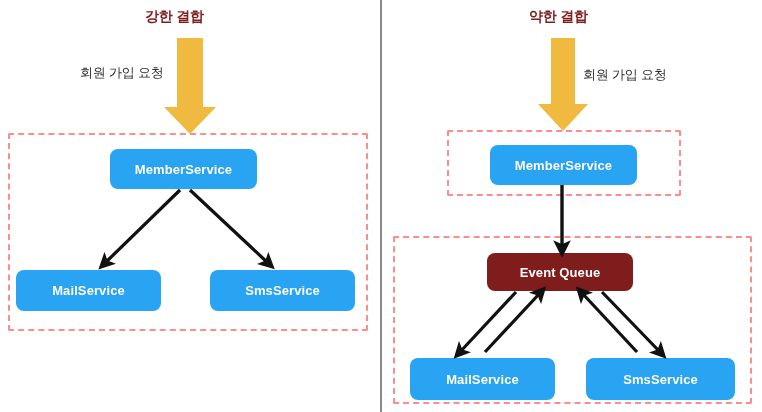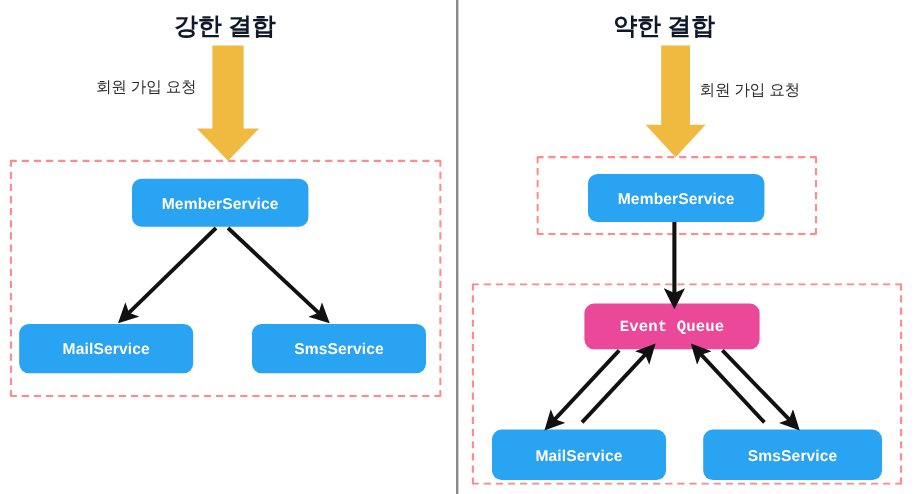--- a/index.html
+++ b/index.html
@@ -28,23 +28,23 @@
   .panel-divider {
     position: absolute;
     left: 380px;
     top: 0;
     width: 2px;
     height: 412px;
     background: #8a8a8a;
   }
   .panel-title {
     position: absolute;
-    font-size: 20px;
+    font-size: 14px;
     font-weight: bold;
-    color: #0f172a;
+    color: #7f1d1d;
     white-space: nowrap;
     letter-spacing: -0.2px;
   }
   .flow-label {
     position: absolute;
     font-size: 13px;
     font-weight: normal;
     color: #2b2b2b;
     white-space: nowrap;
     letter-spacing: -0.2px;
@@ -66,22 +66,21 @@
     font-size: 13px;
     font-weight: bold;
     letter-spacing: 0.1px;
     white-space: nowrap;
     text-shadow: 0 0 1px rgba(0,0,0,0.10);
   }
   .node-blue {
     background: #28a4f2;
   }
   .node-green {
-    background: #ec4899;
-    font-family: Liberation Mono, monospace;
+    background: #7f1d1d;
   }
 </style>
 </head>
 <body>
 
 <div id="canvas">
 
   <div class="panel-title" style="left:145px; top:8px;">강한 결합</div>
 
   <div class="flow-label" style="left:80px; top:64px;">회원 가입 요청</div>
@@ -89,21 +88,21 @@
   <div class="group-box" style="left:8px; top:133px; width:360px; height:198px;"></div>
 
   <div class="node node-blue" style="left:110px; top:149px; width:147px; height:40px;">MemberService</div>
 
   <div class="node node-blue" style="left:16px; top:270px; width:145px; height:41px;">MailService</div>
 
   <div class="node node-blue" style="left:210px; top:270px; width:145px; height:41px;">SmsService</div>
 
   <div class="panel-divider"></div>
 
-  <div class="panel-title" style="left:511px; top:8px;">약한 결합</div>
+  <div class="panel-title" style="left:529px; top:8px;">약한 결합</div>
 
   <div class="flow-label" style="left:583px; top:66px;">회원 가입 요청</div>
 
   <div class="group-box" style="left:447px; top:130px; width:234px; height:66px;"></div>
 
   <div class="node node-blue" style="left:490px; top:145px; width:147px; height:40px;">MemberService</div>
 
   <div class="group-box" style="left:393px; top:236px; width:359px; height:168px;"></div>
 
   <div class="node node-green" style="left:487px; top:253px; width:146px; height:38px;">Event Queue</div>

